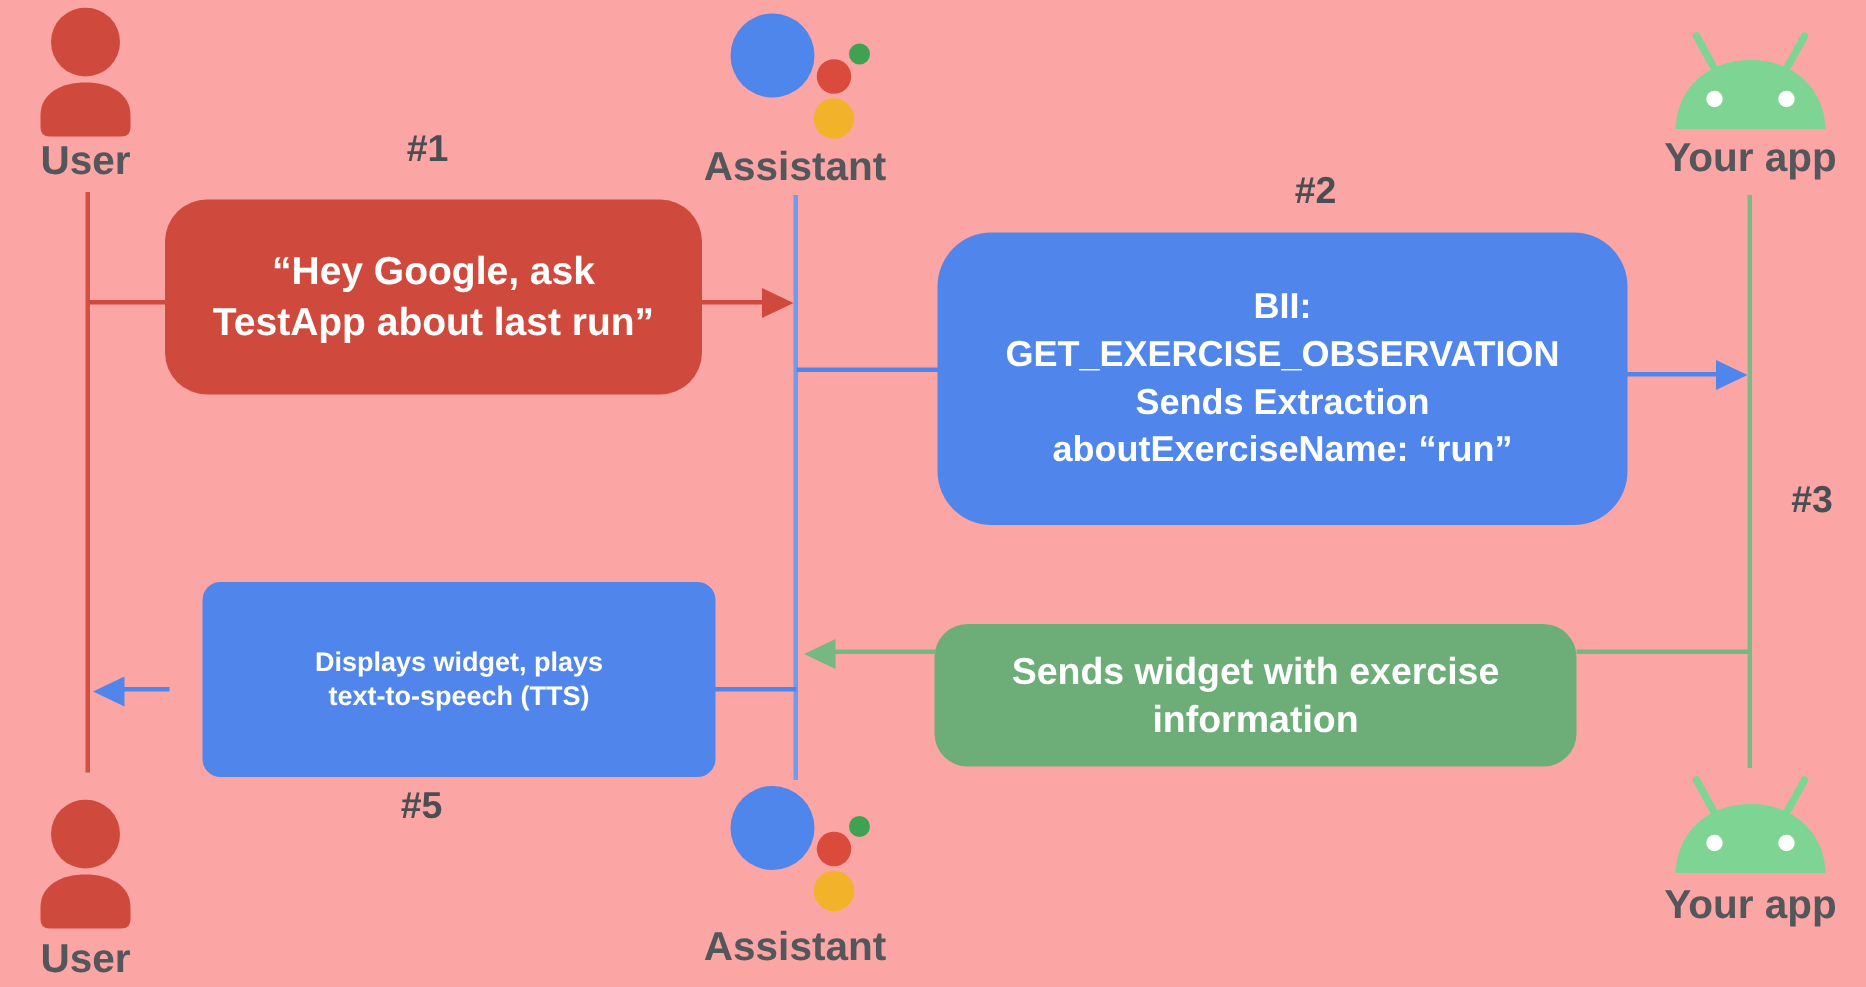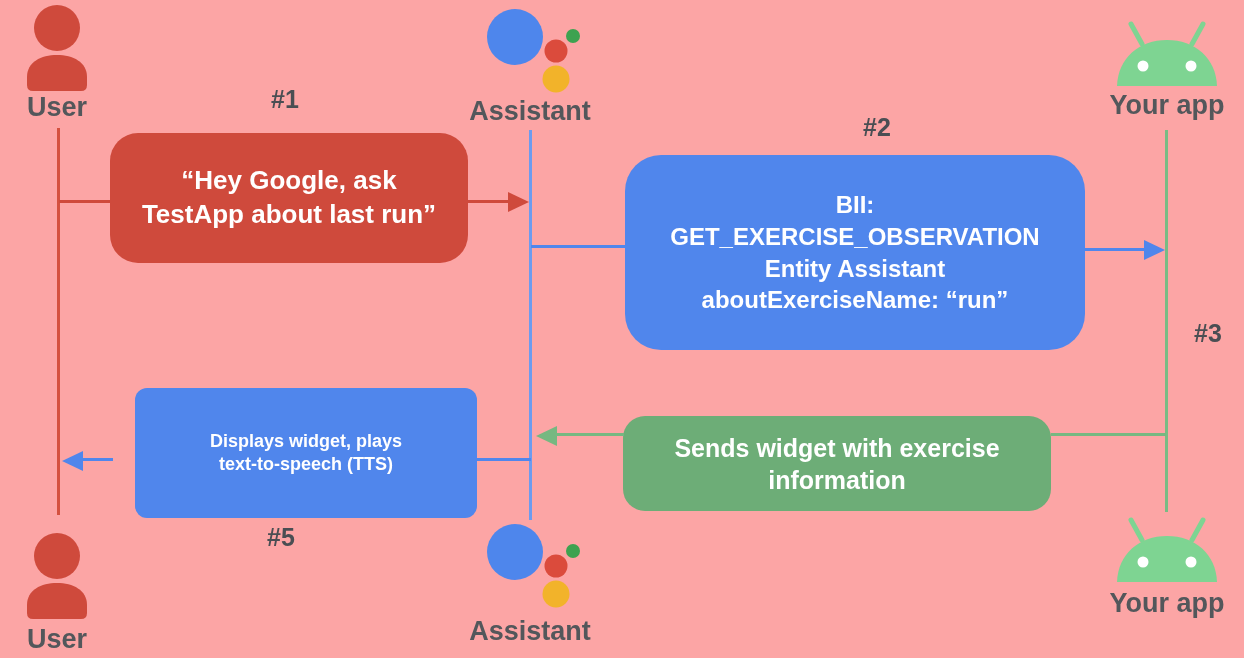--- a/index.html
+++ b/index.html
@@ -106,21 +106,21 @@
 
   <div class="connector c-red" style="left:59px; top:200px; width:51px;"></div>
   <div class="box" id="box1">“Hey Google, ask
 TestApp about last run”</div>
   <div class="connector c-red" style="left:466px; top:200px; width:45px;"></div>
   <div class="arrowhead ah-right-red" style="left:508px; top:192px;"></div>
 
   <div class="connector c-blue" style="left:531px; top:245px; width:95px;"></div>
   <div class="box" id="box2">BII:
 GET_EXERCISE_OBSERVATION
-Entity Assistant
+Sends Extraction
 aboutExerciseName: “run”</div>
   <div class="connector c-blue" style="left:1083px; top:248px; width:62px;"></div>
   <div class="arrowhead ah-right-blue" style="left:1144px; top:240px;"></div>
 
   <div class="connector c-green" style="left:1051px; top:433px; width:115px;"></div>
   <div class="box" id="box4">Sends widget with exercise
 information</div>
   <div class="arrowhead ah-left-green" style="left:536px; top:426px;"></div>
   <div class="connector c-green" style="left:555px; top:433px; width:69px;"></div>
 

